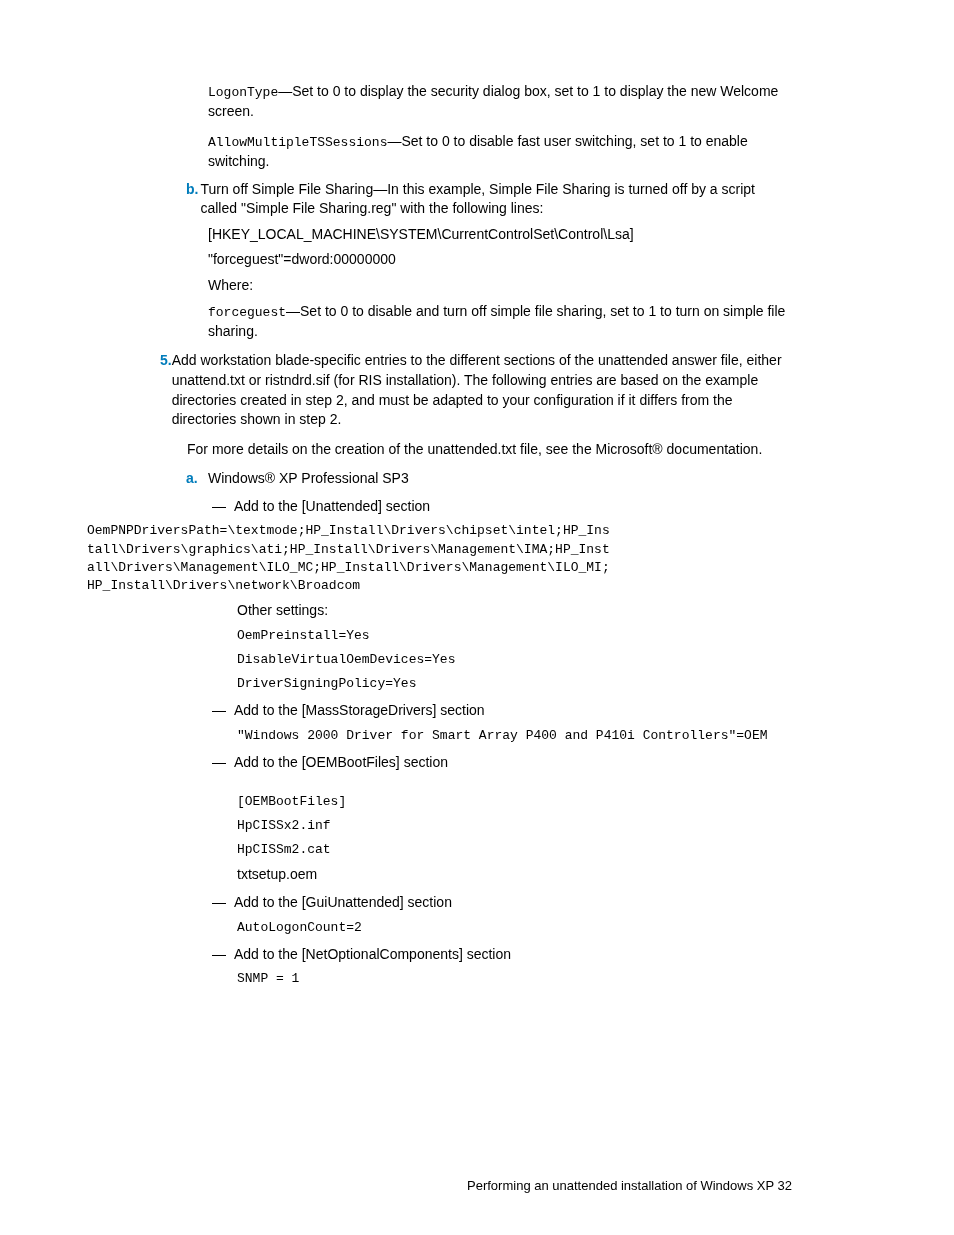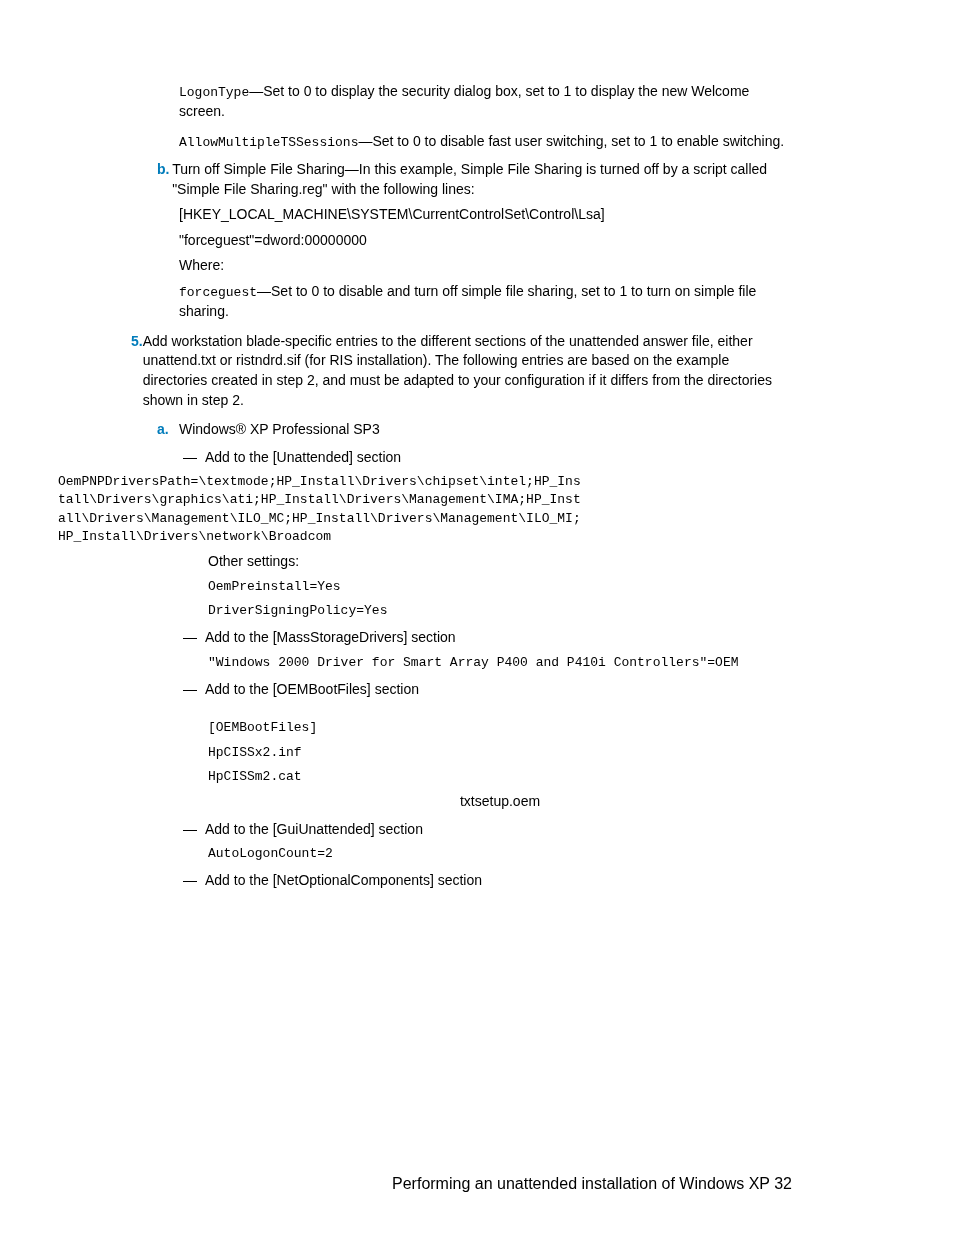--- a/index.html
+++ b/index.html
@@ -6,21 +6,21 @@
     margin: 0;
     padding: 0;
     font-family: Arial, Helvetica, sans-serif;
     font-size: 14px;
     color: #000;
     background: #fff;
     width: 954px;
     line-height: 1.4;
   }
   .page {
-    padding: 78px 70px 40px 41px;
+    padding: 78px 70px 40px 70px;
     box-sizing: border-box;
     width: 862px;
     min-height: 1235px;
     position: relative;
   }
   .mono {
     font-family: "Courier New", Courier, monospace;
     font-size: 13px;
   }
   .num {
@@ -41,21 +41,21 @@
     display: inline-block;
     width: 22px;
     vertical-align: top;
   }
   .row { display: flex; }
   .row .content { flex: 1 1 auto; }
   .footer {
     position: absolute;
     bottom: 40px;
     right: 70px;
-    font-size: 16px;
+    font-size: 13px;
   }
   .p { margin: 4px 0; }
   .item-a { margin-left: 138px; }
   .item-b { margin-left: 116px; }
   .item-5 { margin-left: 90px; }
   .item-sublist { margin-left: 142px; }
   .codeblock { margin-left: 167px; }
 </style>
 </head>
 <body>
@@ -81,58 +81,61 @@
 
   <div class="p item-a" style="margin-top:6px;">
     <span class="mono">forceguest</span><span>—Set to 0 to disable and turn off simple file sharing, set to 1 to turn on simple file sharing.</span>
   </div>
 
   <div class="row p item-5" style="margin-top:10px;">
     <div class="num">5.</div>
     <div class="content">Add workstation blade-specific entries to the different sections of the unattended answer file, either unattend.txt or ristndrd.sif (for RIS installation). The following entries are based on the example directories created in step 2, and must be adapted to your configuration if it differs from the directories shown in step 2.</div>
   </div>
 
+  <div class="p" style="margin-left:117px; margin-top:10px;">For more details on the creation of the unattended.txt file, see the Microsoft® documentation.</div>
 
   <div class="row p item-b" style="margin-top:10px;">
     <div class="letter">a.</div>
     <div class="content">Windows® XP Professional SP3</div>
   </div>
 
   <div class="row p item-sublist" style="margin-top:8px;">
     <div class="dash">—</div>
     <div class="content">Add to the [Unattended] section</div>
   </div>
   <div class="p codeblock mono" style="white-space:pre-wrap; margin-top:6px;margin-left:17px;">OemPNPDriversPath=\textmode;HP_Install\Drivers\chipset\intel;HP_Ins
 tall\Drivers\graphics\ati;HP_Install\Drivers\Management\IMA;HP_Inst
 all\Drivers\Management\ILO_MC;HP_Install\Drivers\Management\ILO_MI;
 HP_Install\Drivers\network\Broadcom</div>
   <div class="p codeblock" style="margin-top:6px;">Other settings:</div>
   <div class="p codeblock mono" style="margin-top:6px;">OemPreinstall=Yes</div>
+  <div class="p codeblock mono" style="margin-top:6px;">DisableVirtualOemDevices=Yes</div>
   <div class="p codeblock mono" style="margin-top:6px;">DriverSigningPolicy=Yes</div>
 
   <div class="row p item-sublist" style="margin-top:8px;">
     <div class="dash">—</div>
     <div class="content">Add to the [MassStorageDrivers] section</div>
   </div>
   <div class="p codeblock mono" style="margin-top:6px;">"Windows 2000 Driver for Smart Array P400 and P410i Controllers"=OEM</div>
 
   <div class="row p item-sublist" style="margin-top:8px;">
     <div class="dash">—</div>
     <div class="content">Add to the [OEMBootFiles] section</div>
   </div>
   <div class="p codeblock mono" style="margin-top:20px;">[OEMBootFiles]</div>
   <div class="p codeblock mono" style="margin-top:6px;">HpCISSx2.inf</div>
   <div class="p codeblock mono" style="margin-top:6px;">HpCISSm2.cat</div>
-  <div class="p codeblock" style="margin-top:6px;text-align:center;">txtsetup.oem</div>
+  <div class="p codeblock" style="margin-top:6px;">txtsetup.oem</div>
 
   <div class="row p item-sublist" style="margin-top:8px;">
     <div class="dash">—</div>
     <div class="content">Add to the [GuiUnattended] section</div>
   </div>
   <div class="p codeblock mono" style="margin-top:6px;">AutoLogonCount=2</div>
 
   <div class="row p item-sublist" style="margin-top:8px;">
     <div class="dash">—</div>
     <div class="content">Add to the [NetOptionalComponents] section</div>
   </div>
+  <div class="p codeblock mono" style="margin-top:6px;">SNMP = 1</div>
 
   <div class="footer">Performing an unattended installation of Windows XP   32</div>
 </div>
 
 </body></html>

